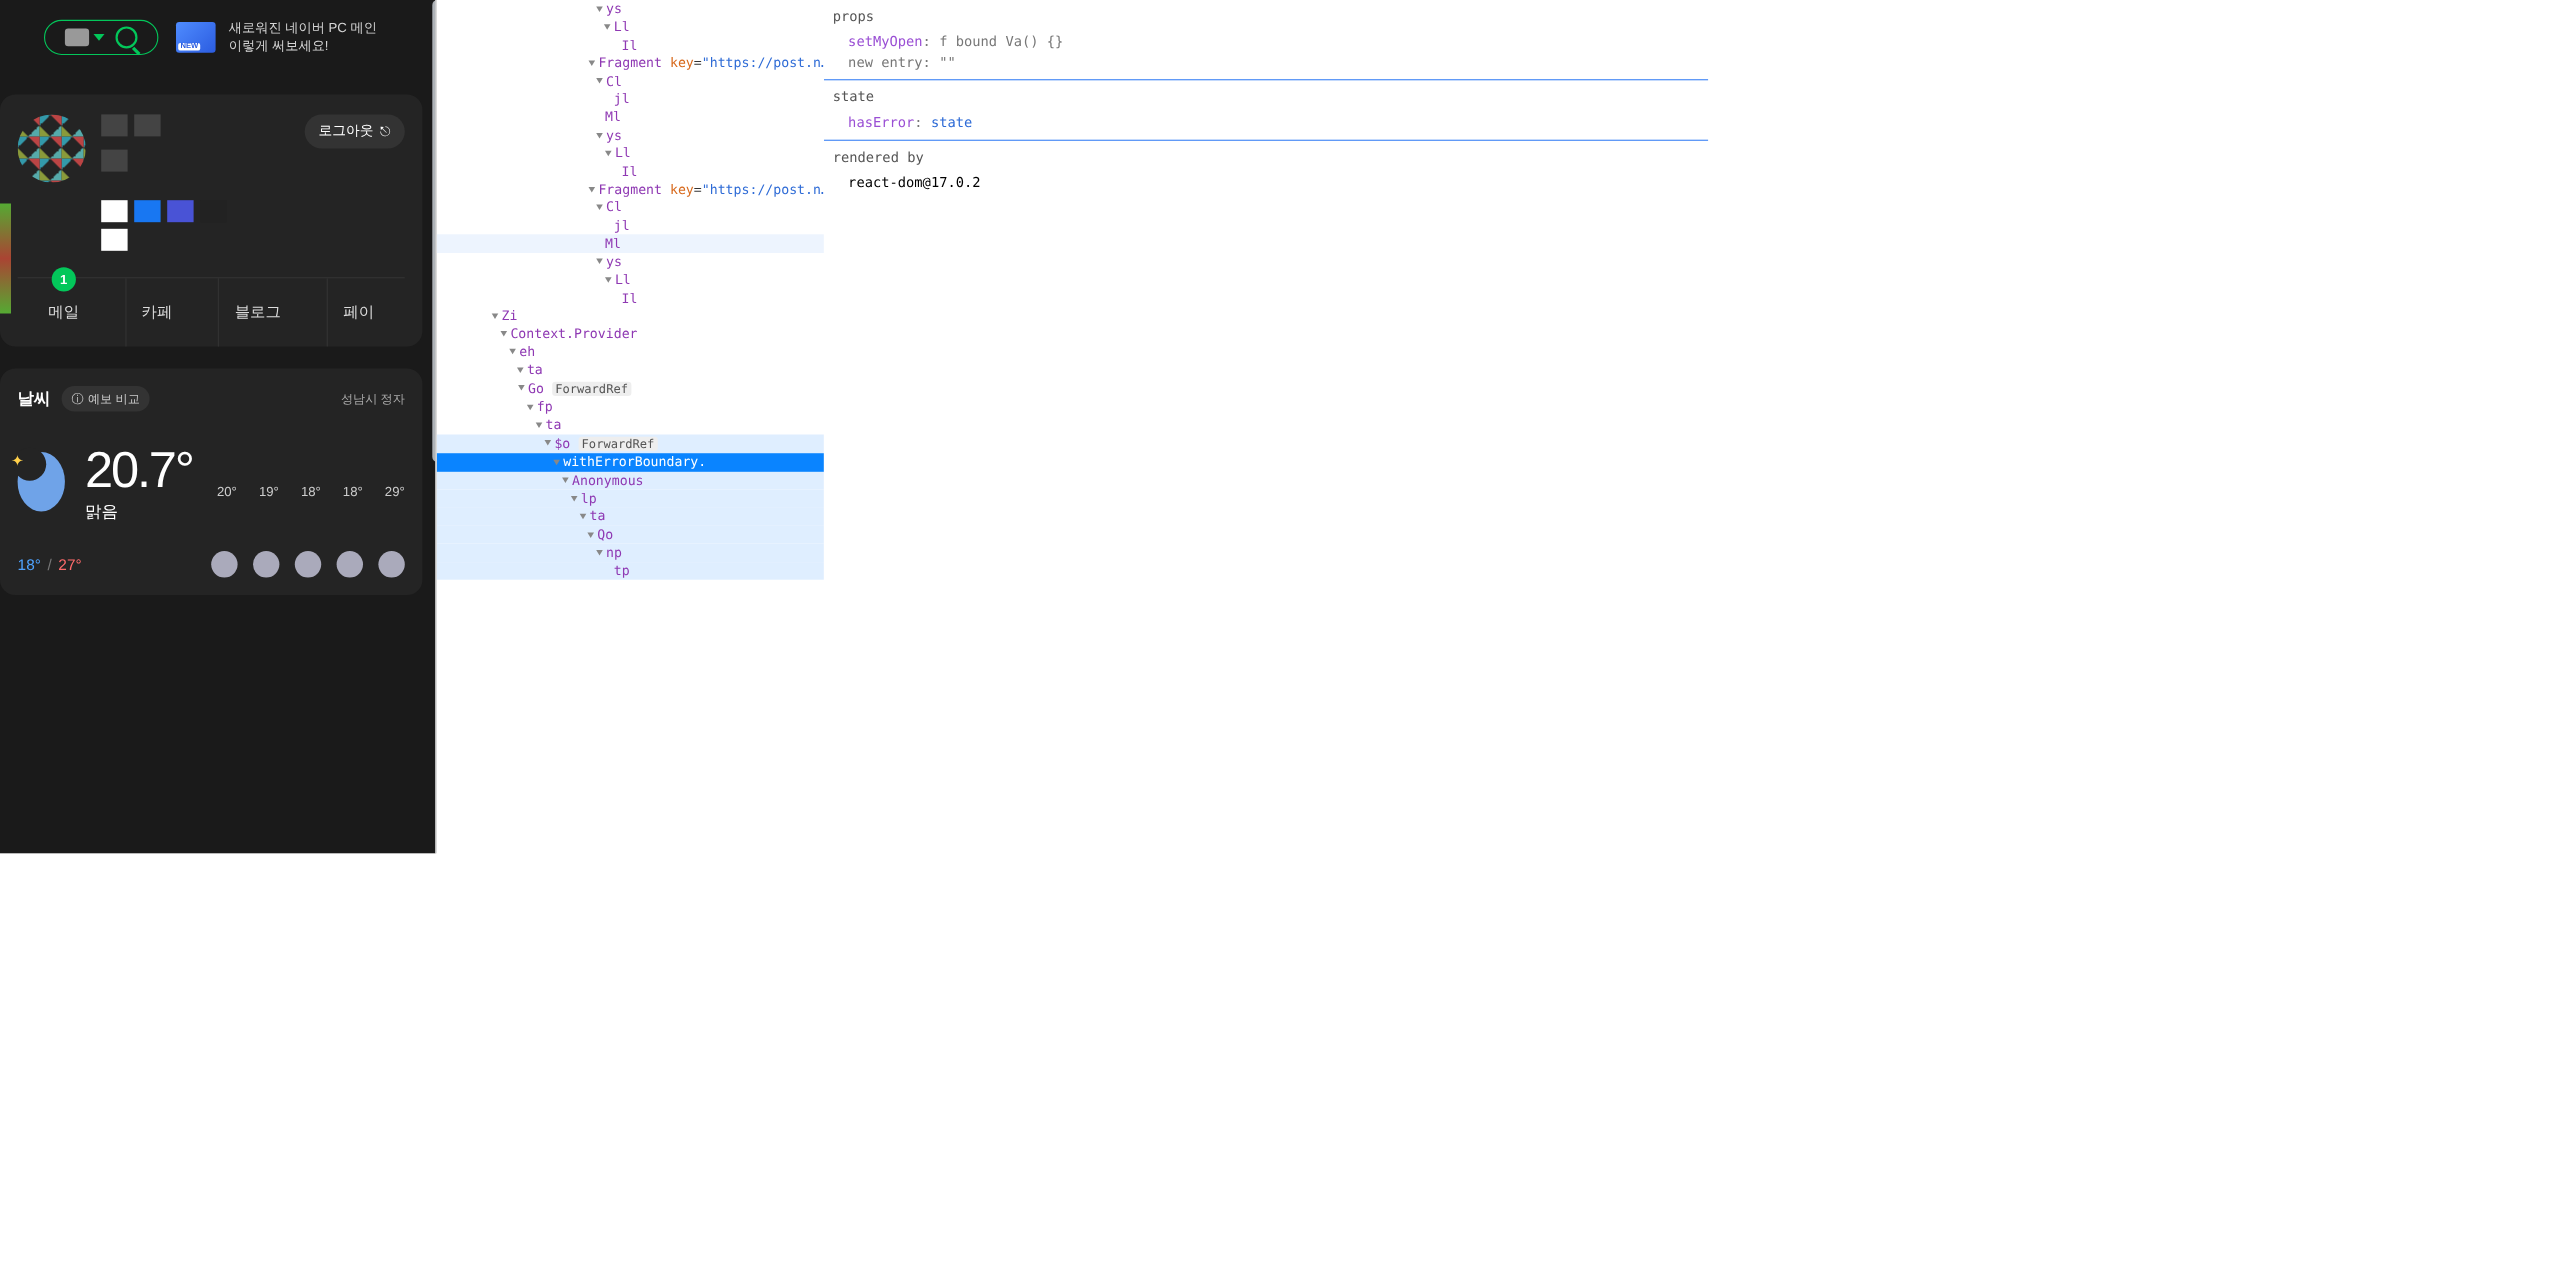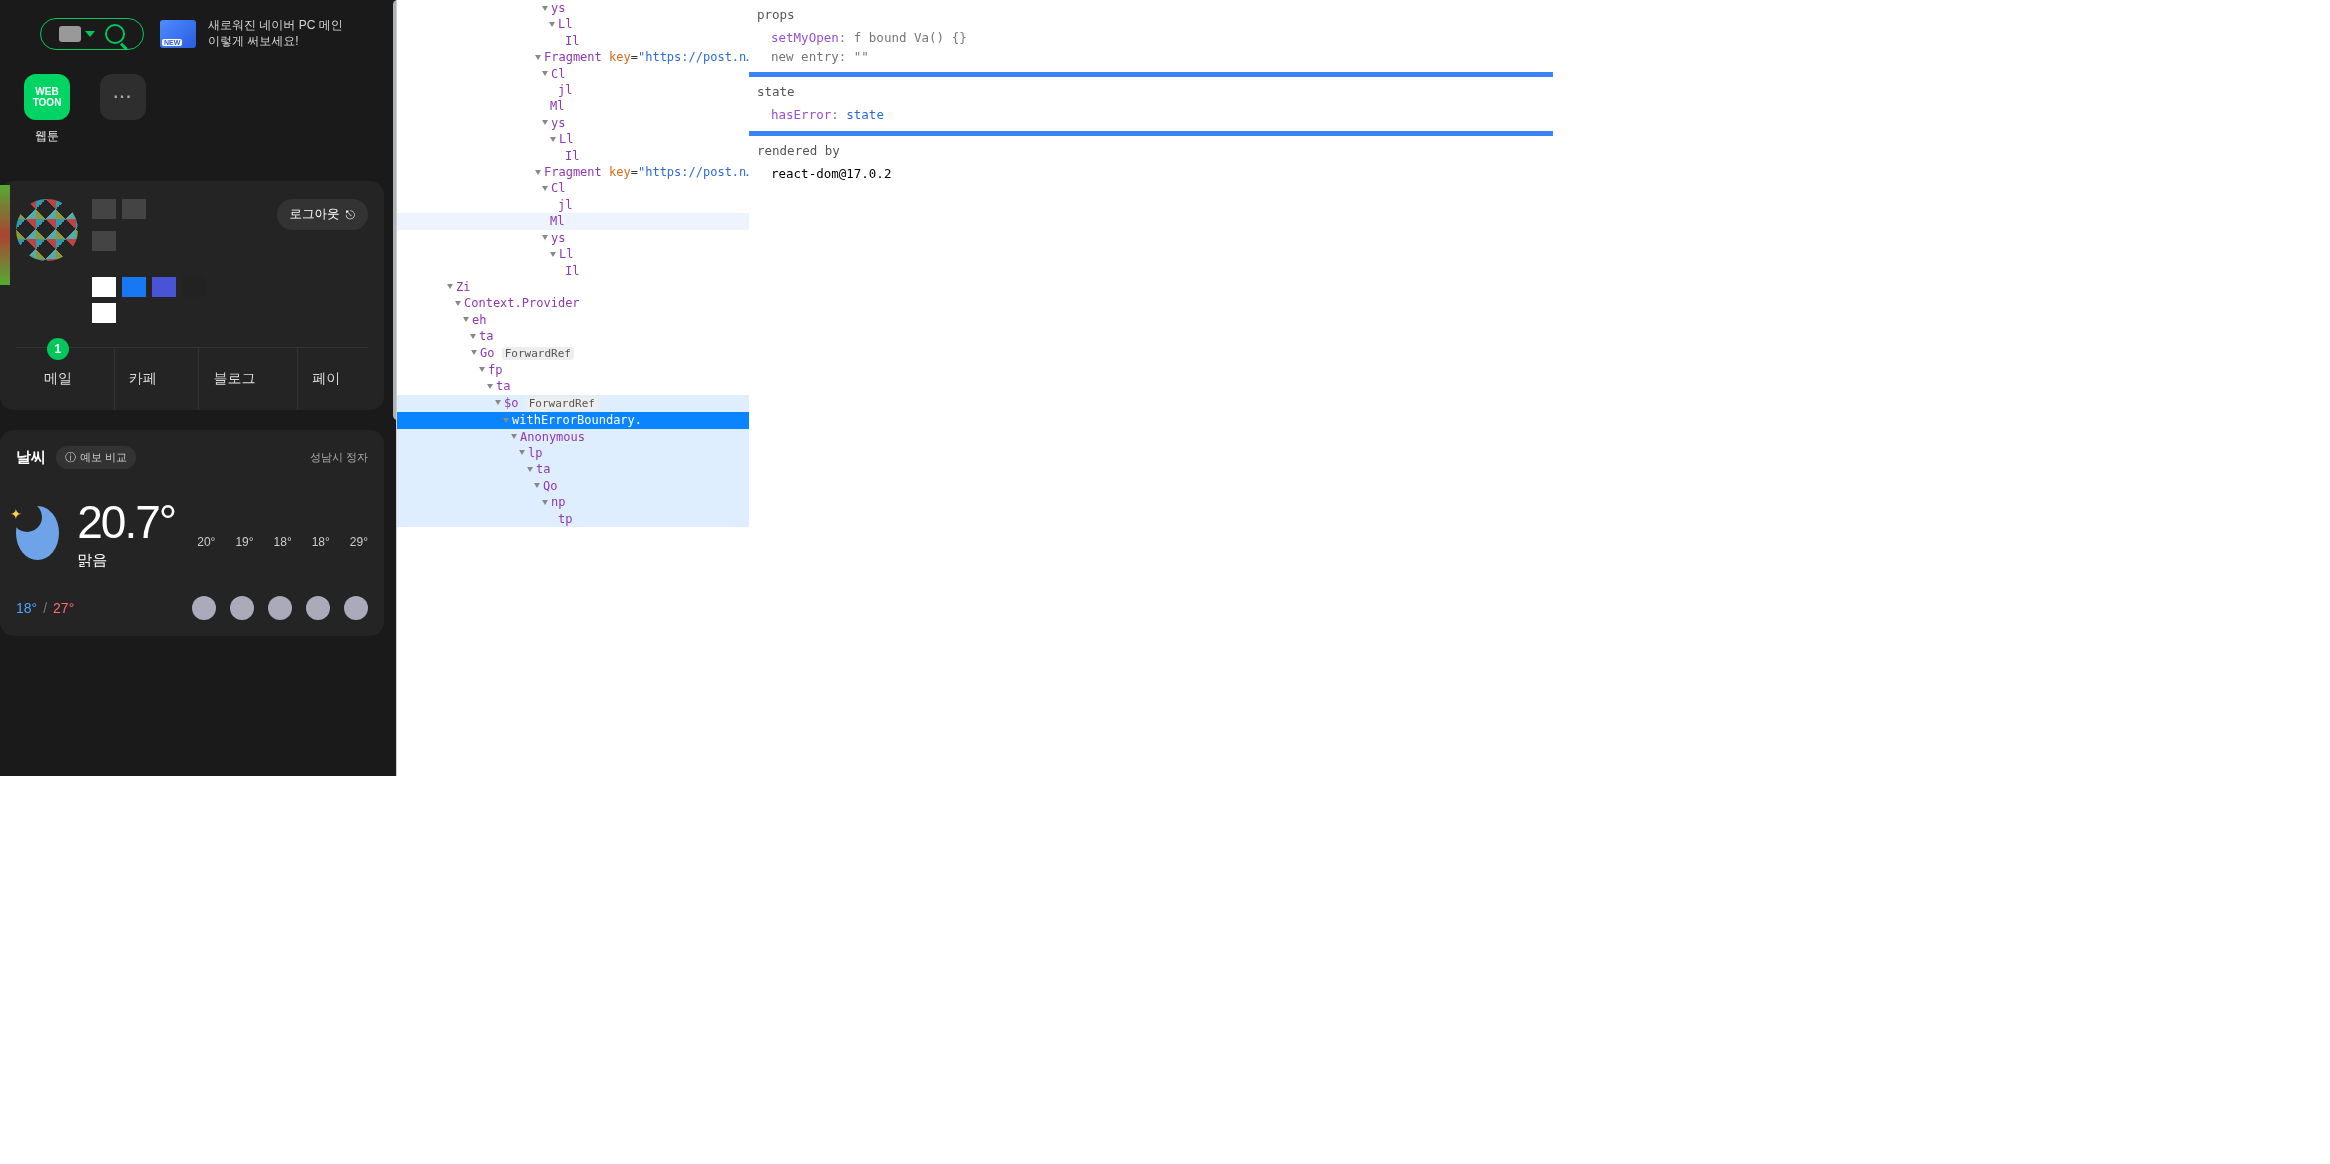--- a/index.html
+++ b/index.html
@@ -250,21 +250,21 @@
 }
 
 .side-pane {
   flex: 1;
   font-family: Menlo, Consolas, monospace;
   font-size: 12.5px;
   line-height: 1.5;
   background: #fff;
 }
 .side-sec { padding: 6px 8px; }
-.side-sec + .side-sec { border-top: 5px solid #3b82f6; }
+.side-sec + .side-sec { border-top: 1px solid #3b82f6; }
 .side-head { color: #555; margin-bottom: 4px; }
 .kv { padding-left: 14px; }
 .k-key { color: #9a4fd4; }
 .k-dim { color: #777; }
 .k-blue { color: #2e6bd6; }
 </style>
 </head>
 <body>
 
 <div class="app">
@@ -281,29 +281,20 @@
       </div>
       <div class="promo">
         <span class="promo-icon"></span>
         <div class="promo-text">
           <div>새로워진 네이버 PC 메인</div>
           <div>이렇게 써보세요!</div>
         </div>
       </div>
     </div>
 
-    <div class="apps-row">
-      <div class="app-tile">
-        <div class="app-box webtoon-box">WEB<br>TOON</div>
-        <div class="app-label">웹툰</div>
-      </div>
-      <div class="app-tile">
-        <div class="app-box more-box">···</div>
-      </div>
-    </div>
 
     <div class="card">
       <div class="user-row">
         <div class="avatar"></div>
         <div style="flex:1">
           <div class="user-blocks">
             <span class="ub"></span>
               <span class="ub"></span>
               <span style="width:100%;height:0"></span>
               <span class="ub"></span>

